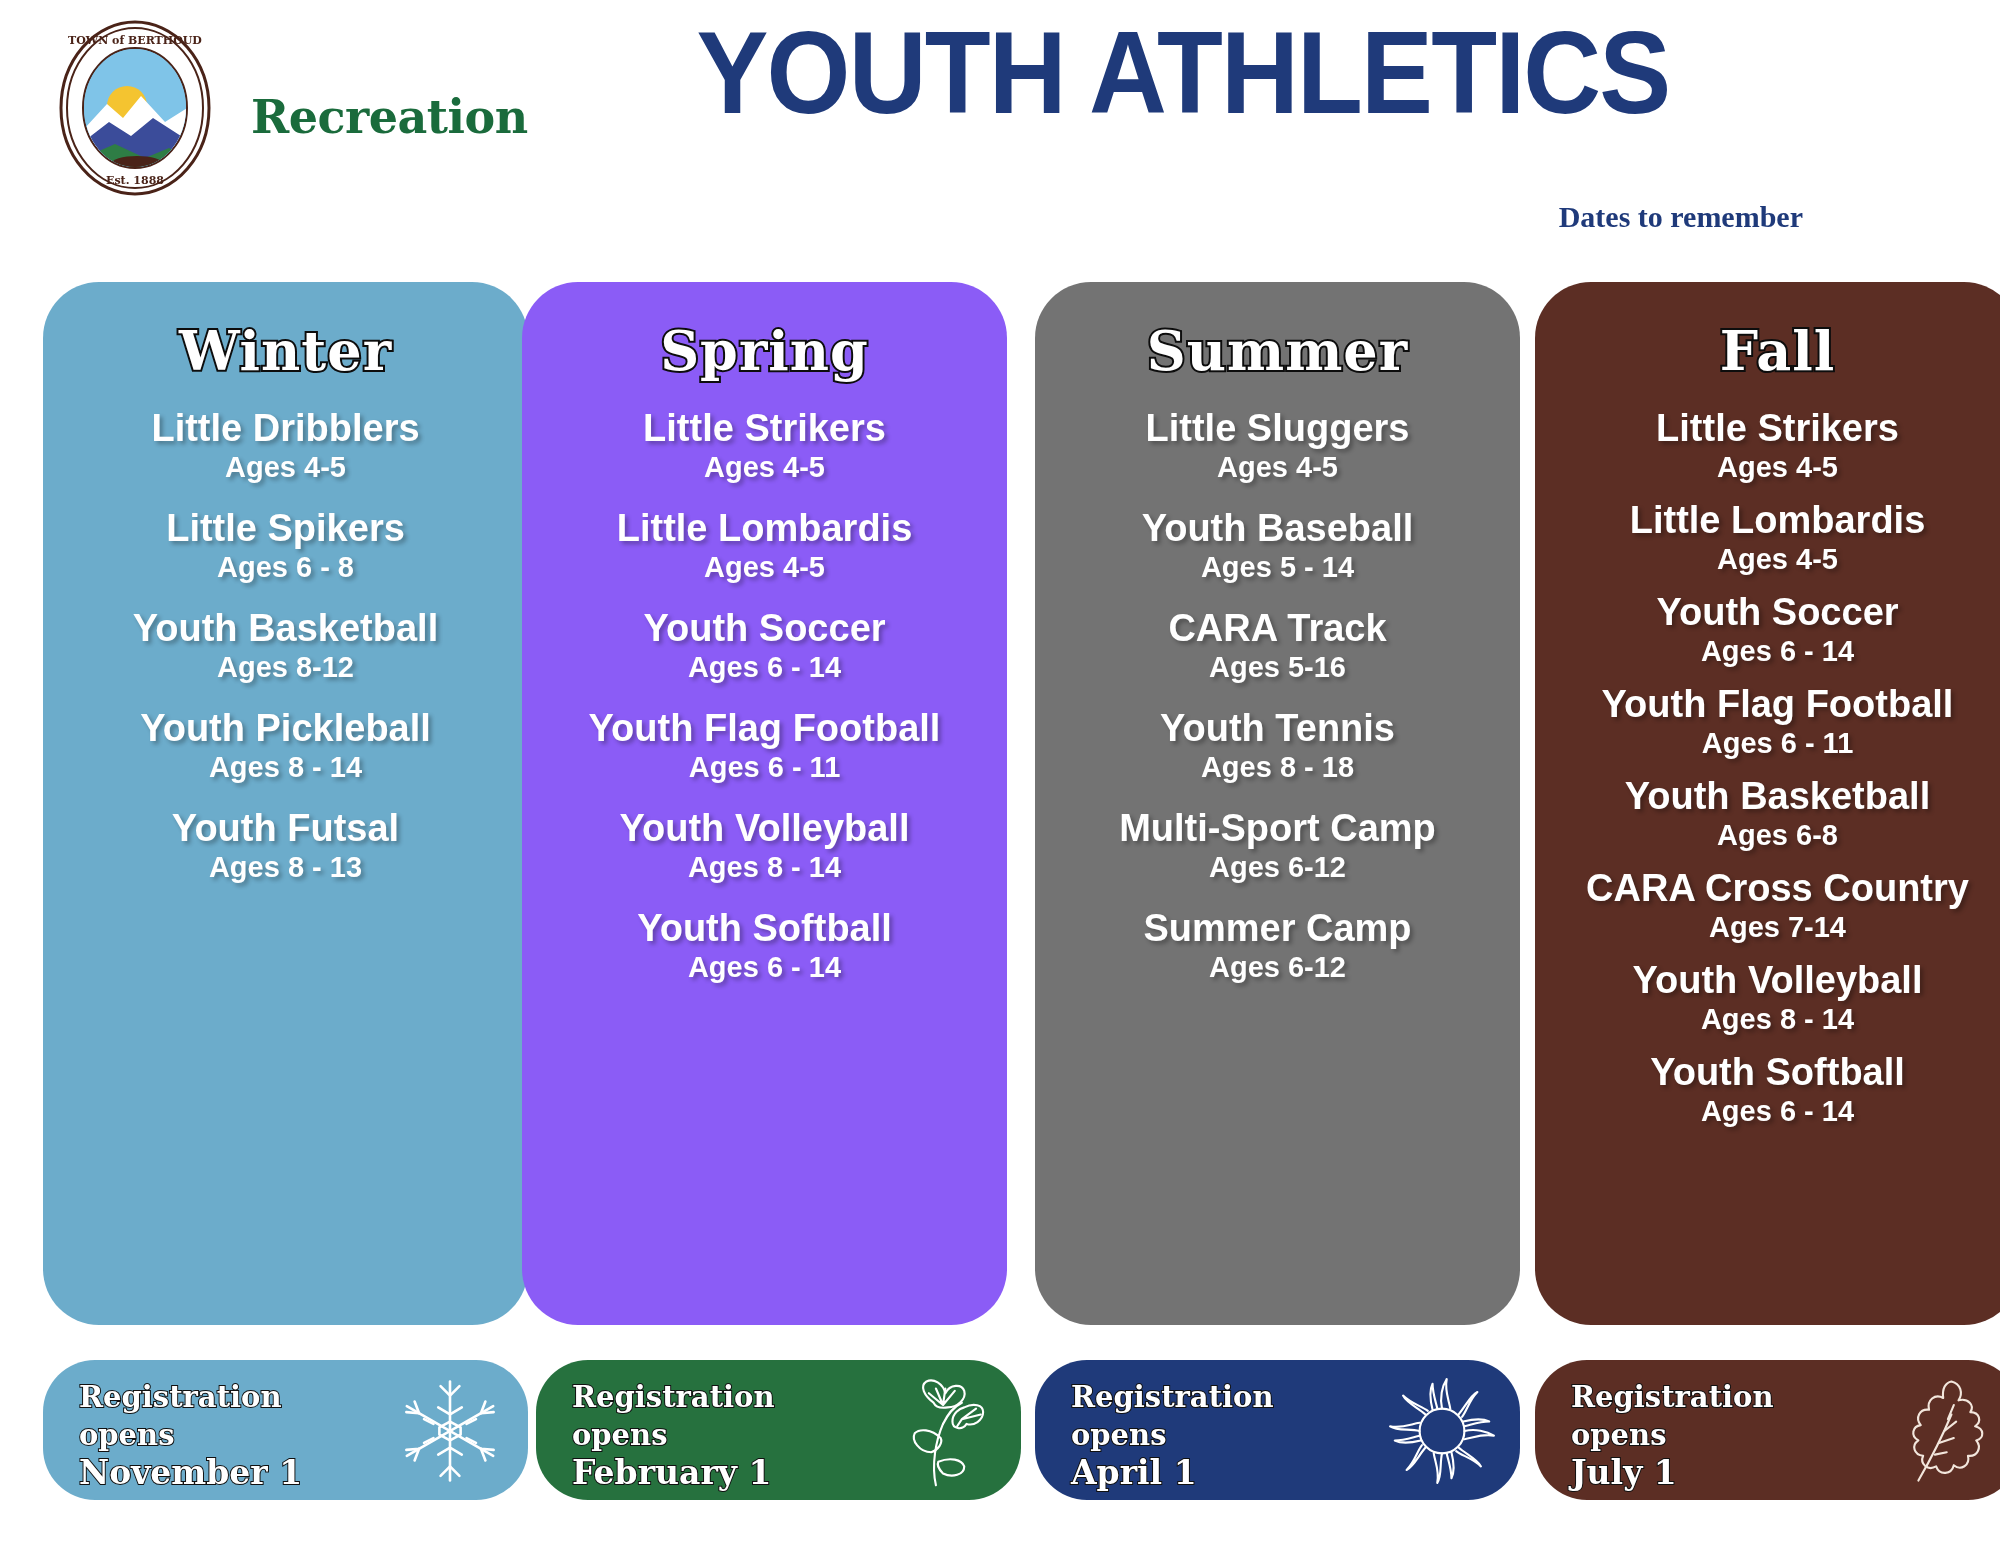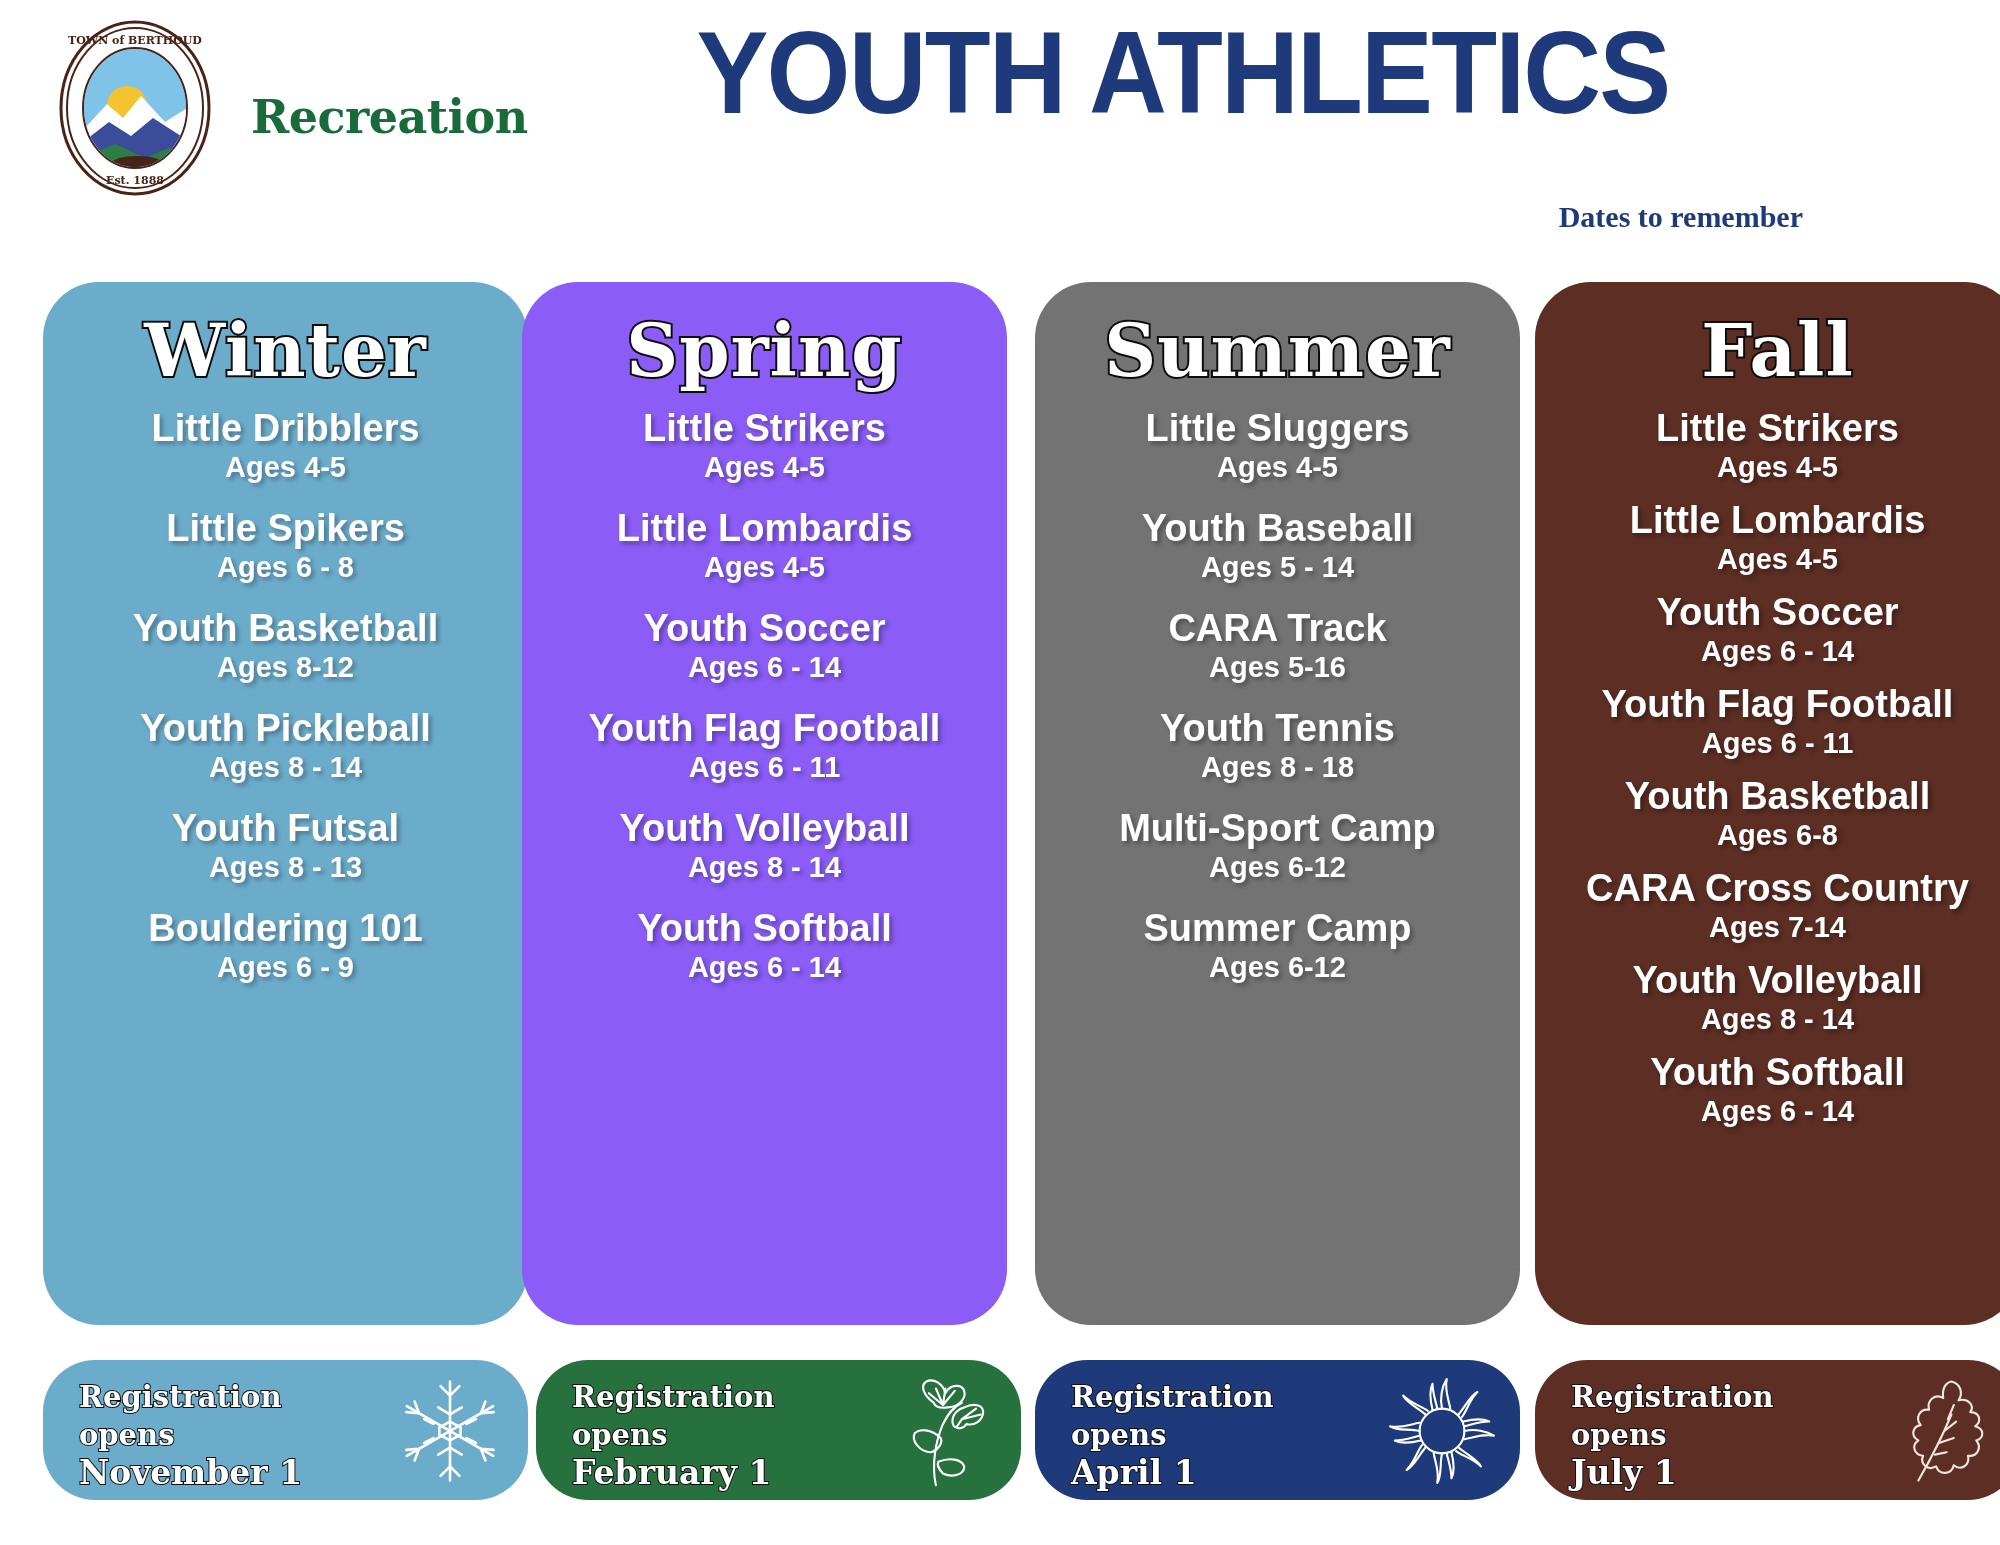--- a/index.html
+++ b/index.html
@@ -91,21 +91,21 @@
     overflow: hidden;
   }
   .card-winter { left: 20px;   background: #6CACCB; }
   .card-spring { left: 499px;  background: #8b5cf6; }
   .card-summer { left: 1012px; background: #737373; }
   .card-fall   { left: 1512px; background: #5C2E24; }
 
   .season-title {
     font-family: "DejaVu Serif", serif;
     font-weight: bold;
-    font-size: 72px;
+    font-size: 54px;
     line-height: 86px;
     color: #ffffff;
     letter-spacing: 1px;
     -webkit-text-stroke: 4px #0d0d0d;
     paint-order: stroke fill;
     margin-bottom: 12px;
   }
 
   .prog-list { margin-top: 4px; }
   .prog { margin-bottom: 22px; }
@@ -222,24 +222,20 @@
           <div class="prog-ages">Ages 8-12</div>
         </div>
         <div class="prog">
           <div class="prog-name">Youth Pickleball</div>
           <div class="prog-ages">Ages 8 - 14</div>
         </div>
         <div class="prog">
           <div class="prog-name">Youth Futsal</div>
           <div class="prog-ages">Ages 8 - 13</div>
         </div>
-        <div class="prog">
-          <div class="prog-name">Bouldering 101</div>
-          <div class="prog-ages">Ages 6 - 9</div>
-        </div>
       </div>
     </div>
 
     <div class="card card-spring">
       <div class="season-title">Spring</div>
       <div class="prog-list">
         <div class="prog">
           <div class="prog-name">Little Strikers</div>
           <div class="prog-ages">Ages 4-5</div>
         </div>

